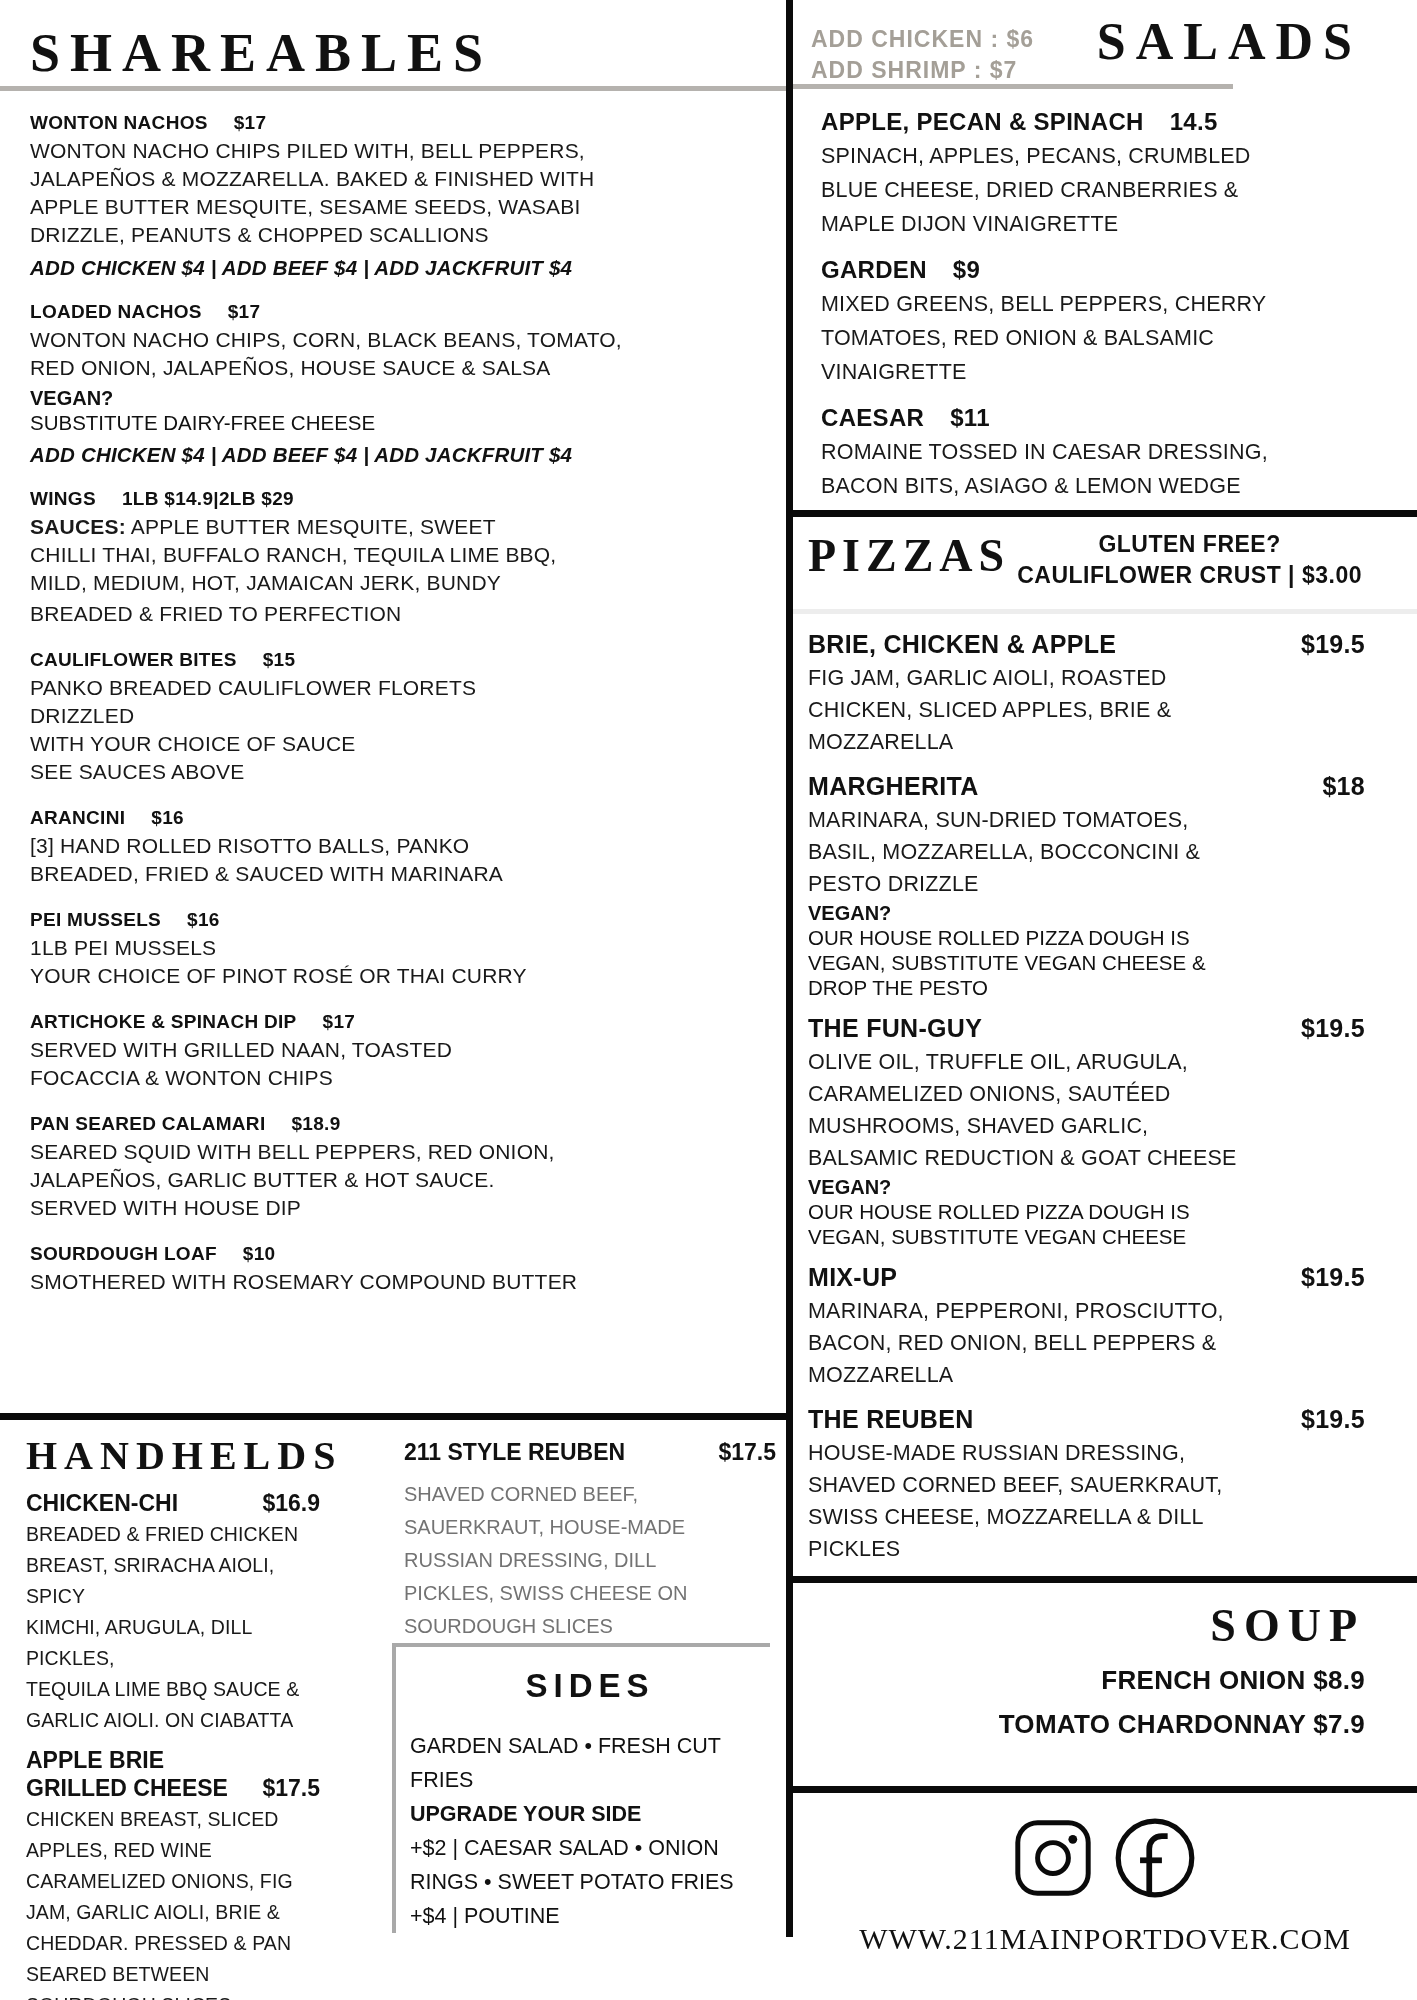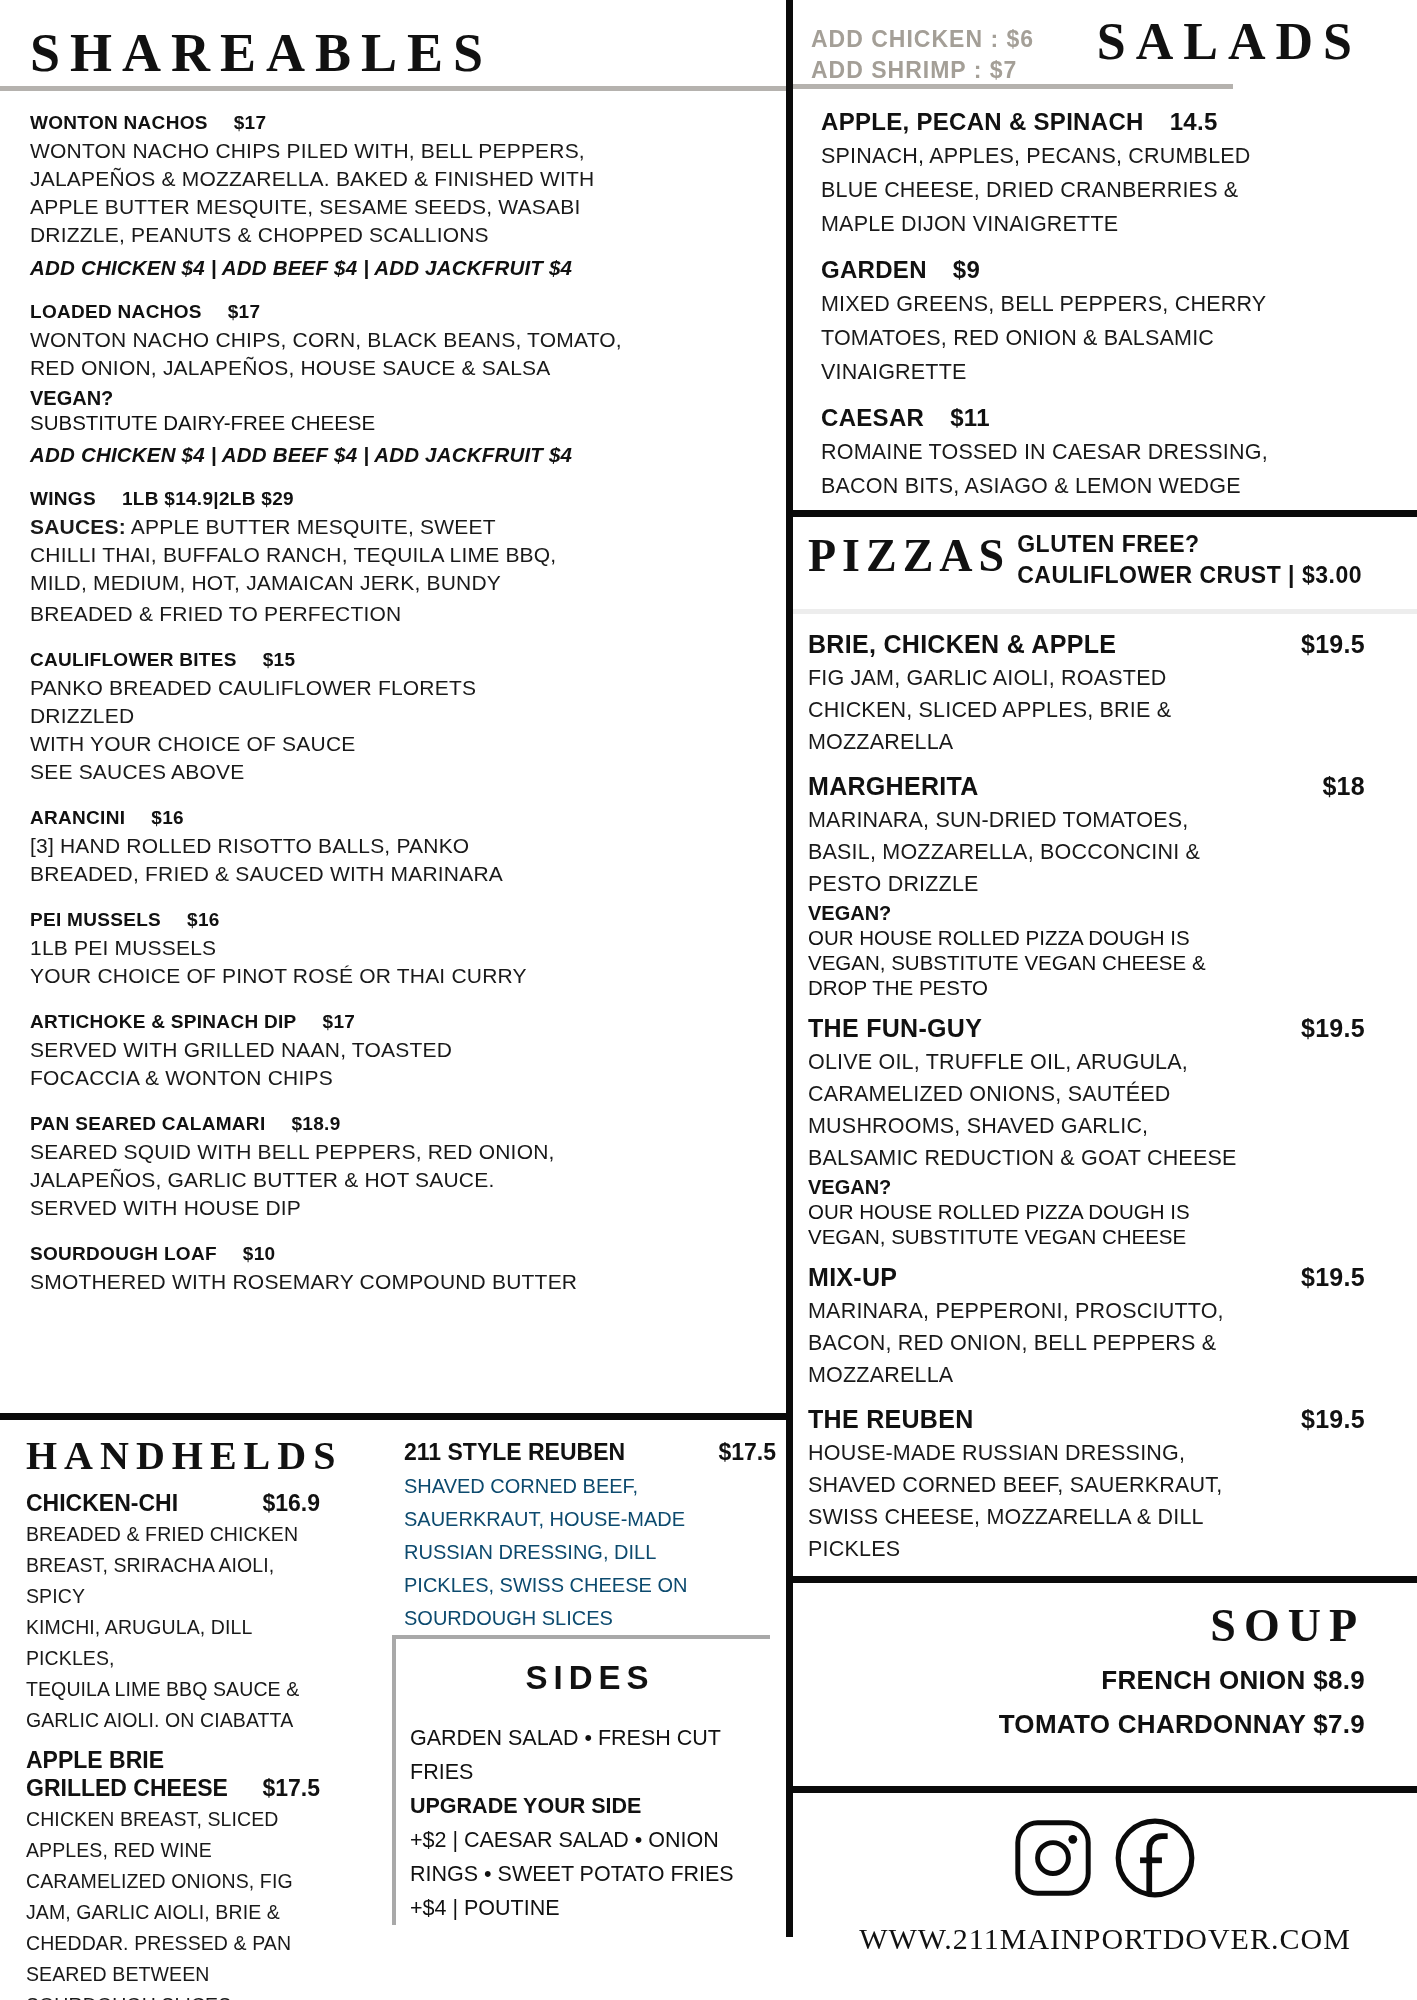--- a/index.html
+++ b/index.html
@@ -26,21 +26,21 @@
   .hh-sec{position:absolute;left:0;top:1413px;width:786px;height:587px;
           border-top:7px solid #0a0a0a;box-sizing:border-box;display:flex;}
   .hh-left{width:320px;padding:12px 0 0 26px;box-sizing:border-box;}
   .hh-title{font-family:"Liberation Serif",serif;font-weight:700;font-size:40px;letter-spacing:7px;}
   .ih2{display:flex;justify-content:space-between;align-items:flex-end;font-weight:700;
        font-size:23px;margin-top:10px;gap:8px;}
   .ih2 .nm{white-space:pre-line;line-height:28px;}
   .hdesc{font-size:19.5px;line-height:31px;letter-spacing:.1px;color:#191919;
          white-space:pre-line;margin-top:2px;}
   .hh-right{width:372px;margin-left:84px;padding-top:18px;box-sizing:border-box;}
-  .rdesc{font-size:20px;line-height:33px;color:#0c4a6e;white-space:pre-line;margin-top:4px;}
+  .rdesc{font-size:20px;line-height:33px;color:#737373;white-space:pre-line;margin-top:12px;}
   .sides-box{margin:0 0 0 -12px;border-left:4px solid #a9a9a9;border-top:4px solid #a9a9a9;
              padding:20px 0 0 14px;width:378px;box-sizing:border-box;}
   .sides-title{text-align:center;font-weight:700;font-size:33px;letter-spacing:6px;}
   .sides-line{font-size:21.5px;line-height:34px;white-space:pre-line;margin-top:24px;}
   .sides-upg{font-weight:700;font-size:21.5px;line-height:34px;}
   .sides-opts{font-size:21.5px;line-height:34px;white-space:pre-line;}
 
   
   .col-right{position:absolute;left:793px;top:0;width:624px;height:2000px;}
   .sal-hrow{position:relative;height:89px;}
@@ -51,21 +51,21 @@
   .sal-rule{position:absolute;left:0;top:84px;width:440px;height:5px;background:#b5b2ae;}
   .sal-items{padding:4px 40px 0 28px;}
   .sal-items .ih{font-size:24px;margin-top:15px;}
   .sal-items .desc{line-height:34px;font-size:21.5px;}
 
   .pz-sec{position:absolute;left:0;top:510px;width:624px;border-top:7px solid #0a0a0a;
           box-sizing:border-box;}
   .pz-hrow{position:relative;height:92px;}
   .pz-title{position:absolute;left:15px;top:12px;font-family:"Liberation Serif",serif;
             font-weight:700;font-size:46px;letter-spacing:6px;}
-  .pz-note{position:absolute;right:55px;top:12px;text-align:left;font-weight:700;
+  .pz-note{position:absolute;right:55px;top:12px;text-align:center;font-weight:700;
            font-size:23px;line-height:31px;letter-spacing:.5px;}
   .pz-rule{height:5px;background:#ededed;}
   .pz-items{padding:2px 52px 0 15px;}
   .ih3{display:flex;justify-content:space-between;align-items:baseline;font-weight:700;
        font-size:25px;margin-top:14px;letter-spacing:.3px;}
   .pz-items .desc{font-size:21.5px;line-height:32px;}
   .pz-items .vt{margin-top:2px;}
   .pz-items .vd{font-size:20.5px;line-height:25px;}
 
   .soup-sec{position:absolute;left:0;top:1576px;width:624px;height:217px;

